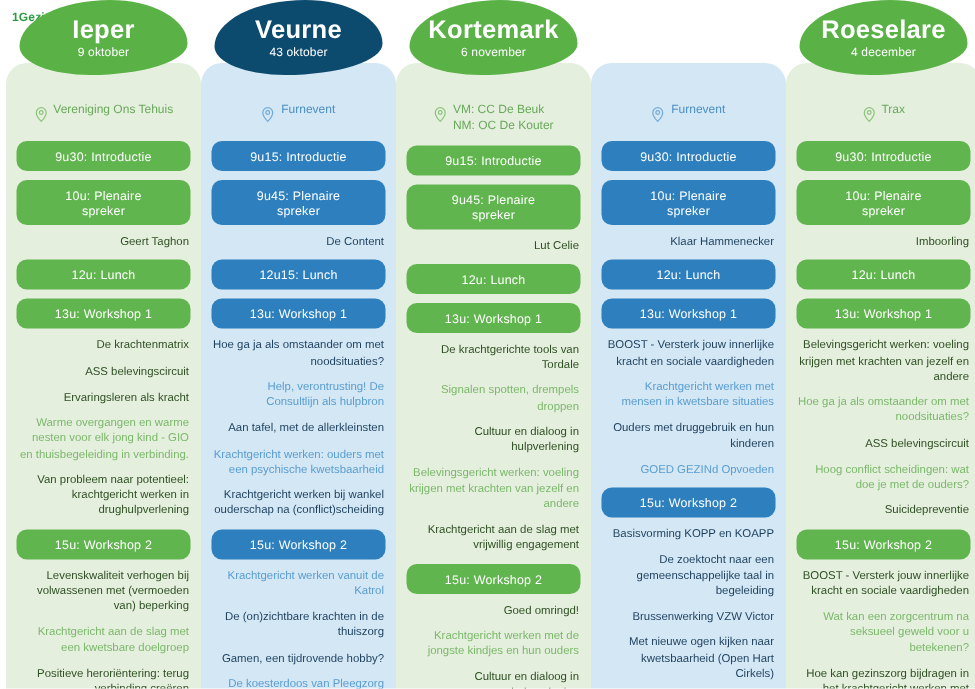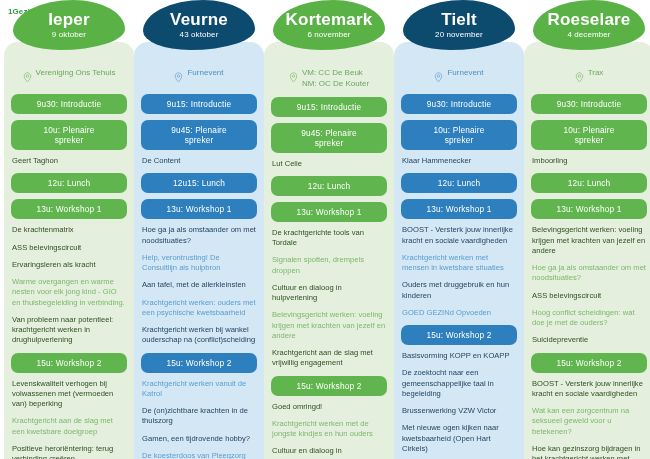--- a/index.html
+++ b/index.html
@@ -87,21 +87,21 @@
     padding: 5px 20px;
     margin: 0 2px 6px 2px;
     letter-spacing: .15px;
   }
   .pill.green { background: #61b54e; }
   .pill.blue  { background: #2d7fbe; }
 
   
   .line {
     font-size: 7.6px;
-    text-align: left;
+    text-align: right;
     line-height: 1.35;
     padding: 0 3px;
     margin-bottom: 7px;
   }
   .line.dark-g { color: #2f4f24; }
   .line.mid-g  { color: #7cb86c; }
   .line.dark-b { color: #1d3f5c; }
   .line.mid-b  { color: #5a9dd0; }
   .spacer { flex: 1 1 auto; min-height: 2px; }
 </style>
@@ -216,24 +216,20 @@
           <div class="line dark-g">Cultuur en dialoog in hulpverlening</div>
           <div class="line mid-g">Belevingsgericht werken: voeling krijgen met krachten van jezelf en andere</div>
           <div class="line dark-g">Krachtgericht aan de slag met vrijwillig engagement</div>
           <div class="pill green">15u: Workshop 2</div>
           <div class="line dark-g">Goed omringd!</div>
           <div class="line mid-g">Krachtgericht werken met de jongste kindjes en hun ouders</div>
           <div class="line dark-g">Cultuur en dialoog in hulpverlening</div>
         </div>
       </div>
       <div class="col blue">
-        <div class="blob blue">
-          <div class="city">Tielt</div>
-          <div class="date">20 november</div>
-        </div>
         <div class="card blue">
           <div class="venue">
             <span class="pin"><svg width="9" height="11" viewBox="0 0 12 15">
                 <path d="M6 1.1c2.5 0 4.5 2 4.5 4.5 0 3.2-4.5 8-4.5 8S1.5 8.8 1.5 5.6C1.5 3.1 3.5 1.1 6 1.1z" fill="none" stroke="#74aad8" stroke-width="1.1"></path>
                 <circle cx="6" cy="5.5" r="1.7" fill="none" stroke="#74aad8" stroke-width="1.1"></circle>
               </svg></span>
             <div class="vtext">
               <div>Furnevent</div>
             </div>
           </div>

